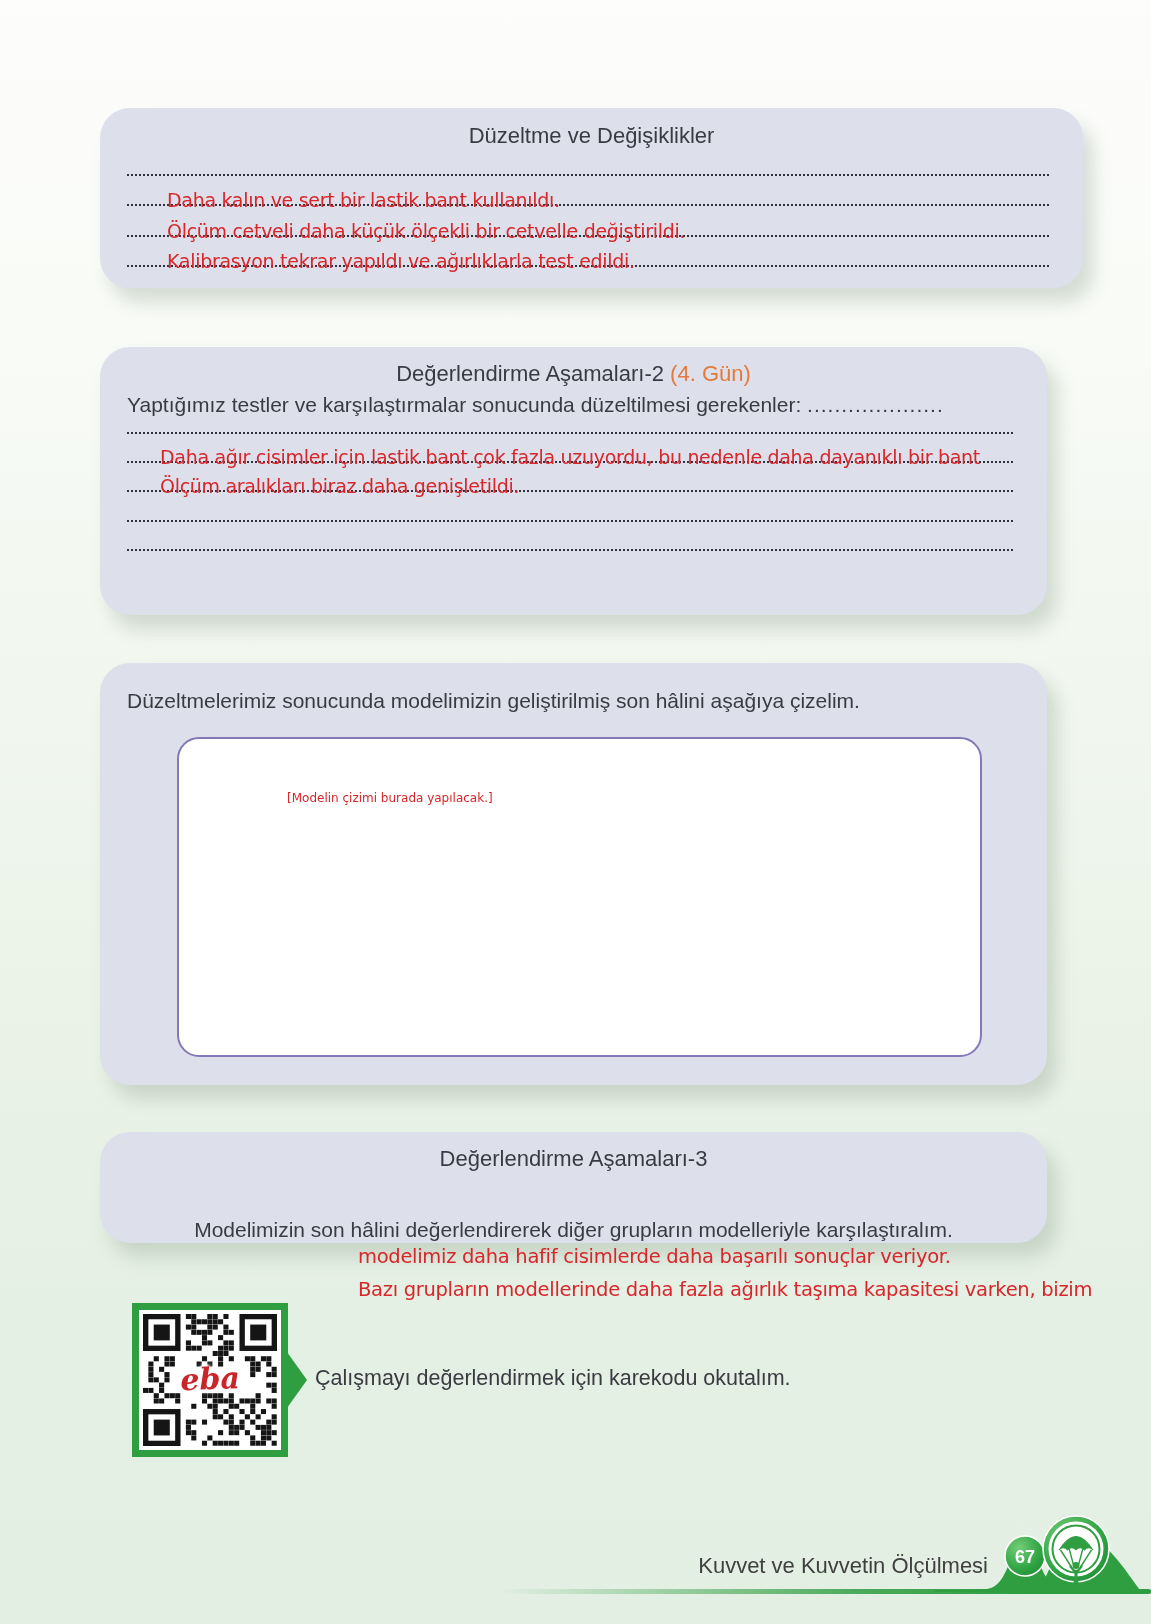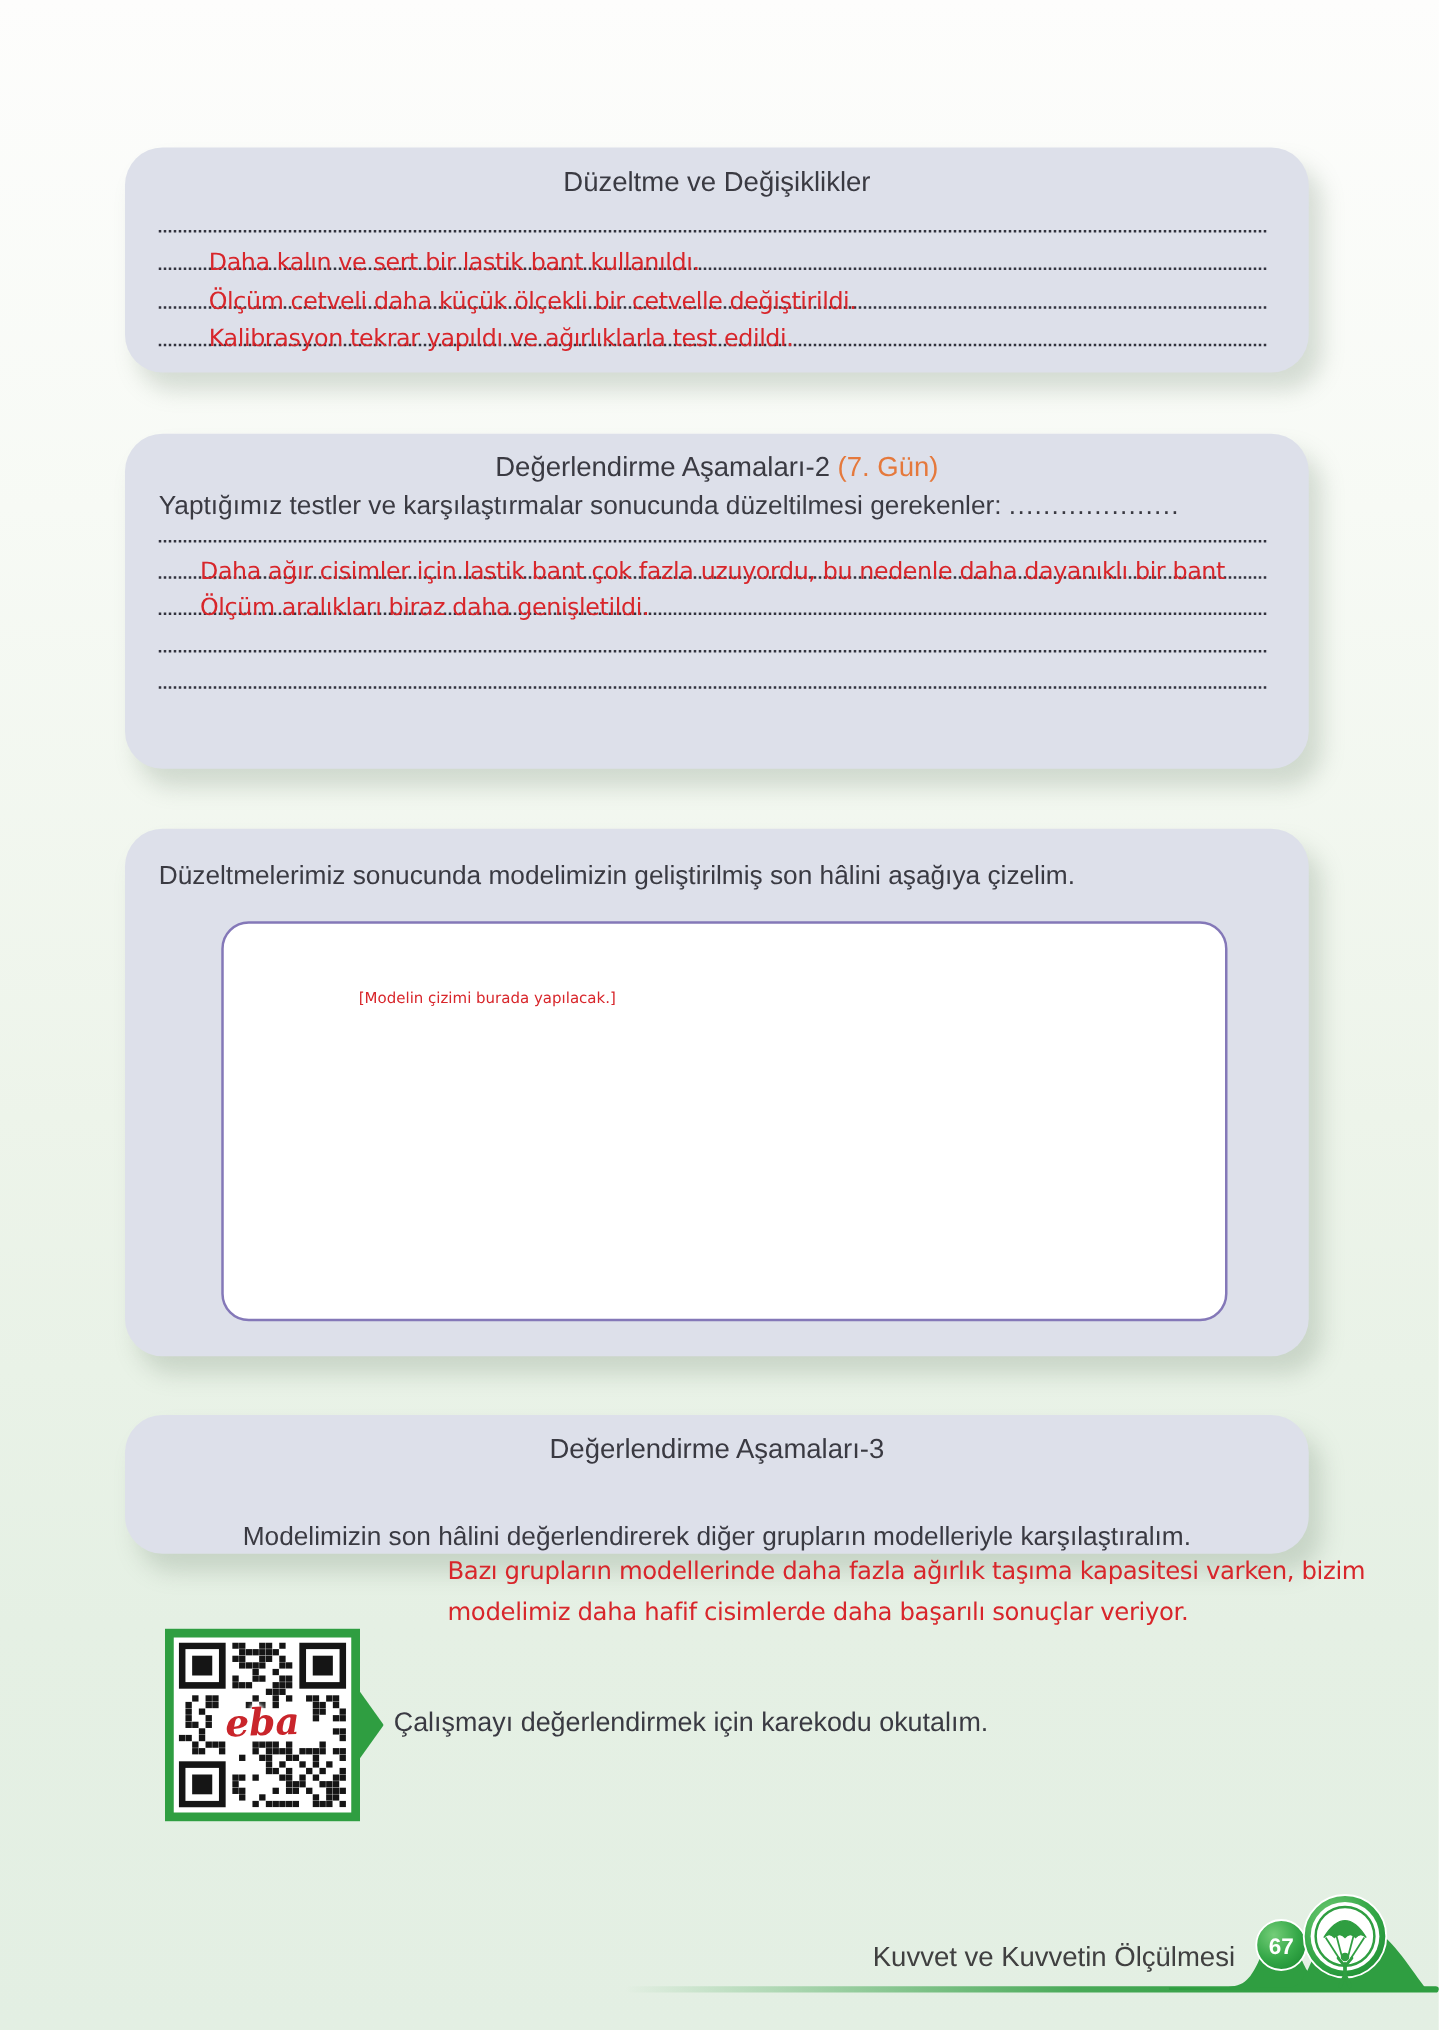--- a/index.html
+++ b/index.html
@@ -33,40 +33,40 @@
             clip-path:polygon(0 0,100% 50%,0 100%);}
   .qr-caption{position:absolute;left:315px;top:1366px;font-size:21.5px;color:#3a3a42;}
   .footer-line{position:absolute;left:500px;top:1589px;width:651px;height:5px;border-radius:3px;
                background:linear-gradient(90deg,rgba(80,180,90,0),rgba(47,158,65,0.85) 55%,#2f9e41 80%);}
   .footer-chapter{position:absolute;top:1553px;right:163px;font-size:22px;color:#404040;}
   .footer-art{position:absolute;left:935px;top:1494px;width:216px;height:116px;}
 </style>
 </head>
 <body>
 
-<section class="panel" style="top:118px;height:180px;">
+<section class="panel" style="top:108px;height:180px;padding-left:36px;">
   <h2 class="panel-title" style="top:15px;margin:0;font-weight:normal;">Düzeltme ve Değişiklikler</h2>
   <div class="rows" style="top:37px;">
     <div class="row"></div>
     <div class="row">
         <span class="hand" style="left:40px;">Daha kalın ve sert bir lastik bant kullanıldı.</span>
       </div>
     <div class="row">
         <span class="hand" style="left:40px;">Ölçüm cetveli daha küçük ölçekli bir cetvelle değiştirildi.</span>
       </div>
     <div class="row">
         <span class="hand" style="left:40px;">Kalibrasyon tekrar yapıldı ve ağırlıklarla test edildi.</span>
       </div>
   </div>
 </section>
 
 <section class="panel" style="top:347px;height:268px;">
   <h2 class="panel-title" style="top:14px;margin:0;font-weight:normal;">
     <span>Değerlendirme Aşamaları-2</span>
-    <span class="orange">(7. Gün)</span>
+    <span class="orange">(4. Gün)</span>
   </h2>
   <div class="panel-prompt" style="left:27px;top:46px;">
     <span>Yaptığımız testler ve karşılaştırmalar sonucunda düzeltilmesi gerekenler:</span>
     <span style="letter-spacing:1px;">....................</span>
   </div>
   <div class="rows" style="top:57.8px;">
     <div class="row2"></div>
     <div class="row2">
         <span class="hand" style="left:33px;">Daha ağır cisimler için lastik bant çok fazla uzuyordu, bu nedenle daha dayanıklı bir bant</span>
       </div>
@@ -84,22 +84,22 @@
     <span class="draw-placeholder">[Modelin çizimi burada yapılacak.]</span>
   </div>
 </section>
 
 <section class="panel" style="top:1132px;height:111px;">
   <h2 class="panel-title" style="top:14px;margin:0;font-weight:normal;">Değerlendirme Aşamaları-3</h2>
   <div class="panel-prompt" style="left:0;right:0;top:50px;text-align:center;margin-top:36px;">Modelimizin son hâlini değerlendirerek diğer grupların modelleriyle karşılaştıralım.</div>
 </section>
 
 <div class="annotation">
+  <div>modelimiz daha hafif cisimlerde daha başarılı sonuçlar veriyor.</div>
   <div>Bazı grupların modellerinde daha fazla ağırlık taşıma kapasitesi varken, bizim</div>
-  <div>modelimiz daha hafif cisimlerde daha başarılı sonuçlar veriyor.</div>
 </div>
 
 <div class="qr-box">
   <svg id="qr-svg" viewBox="0 0 100 100" preserveAspectRatio="none">
       <rect x="32" y="0" width="3.8" height="3.8" fill="#151515"></rect>
       <rect x="36" y="0" width="3.8" height="3.8" fill="#151515"></rect>
       <rect x="48" y="0" width="3.8" height="3.8" fill="#151515"></rect>
       <rect x="52" y="0" width="3.8" height="3.8" fill="#151515"></rect>
       <rect x="60" y="0" width="3.8" height="3.8" fill="#151515"></rect>
       <rect x="36" y="4" width="3.8" height="3.8" fill="#151515"></rect>

